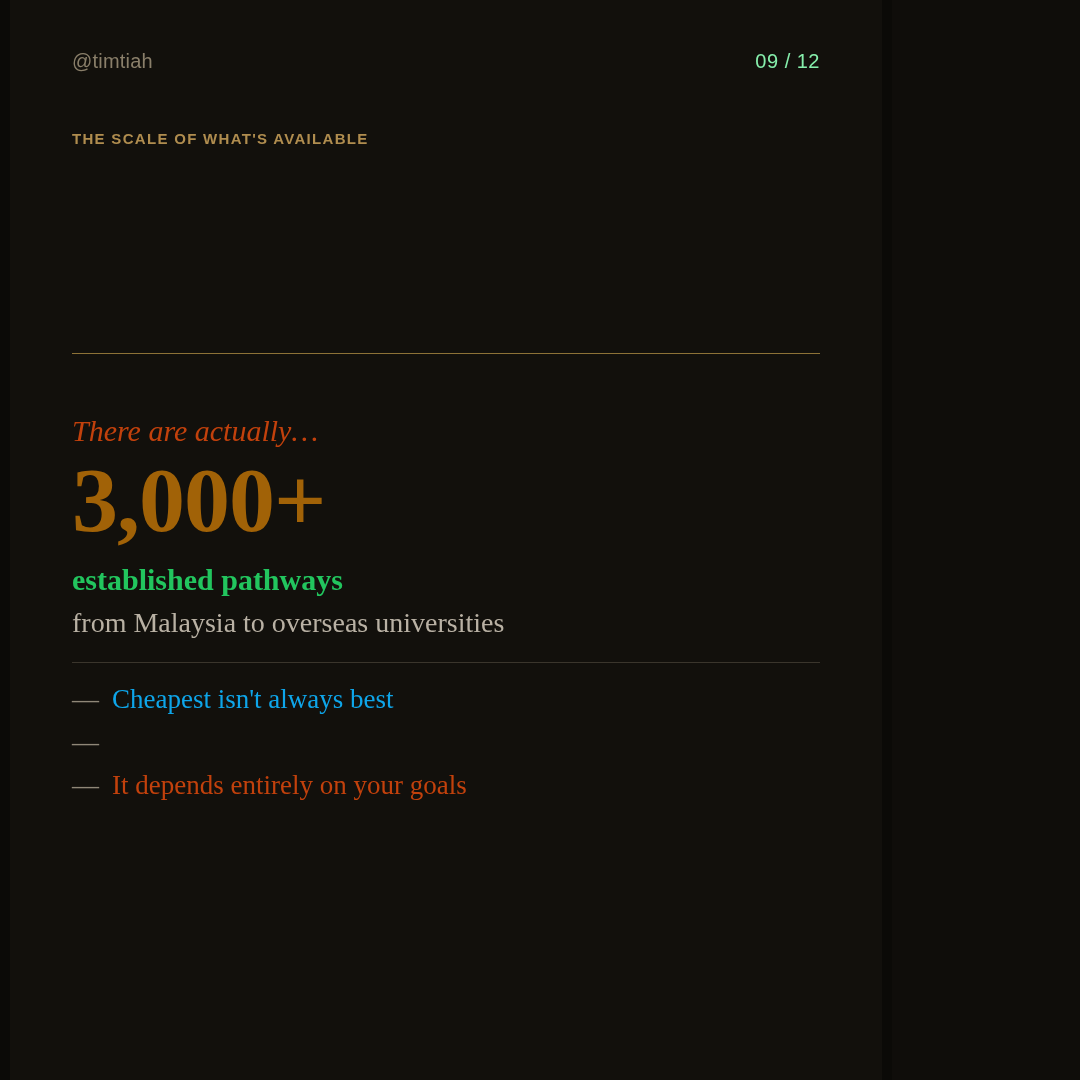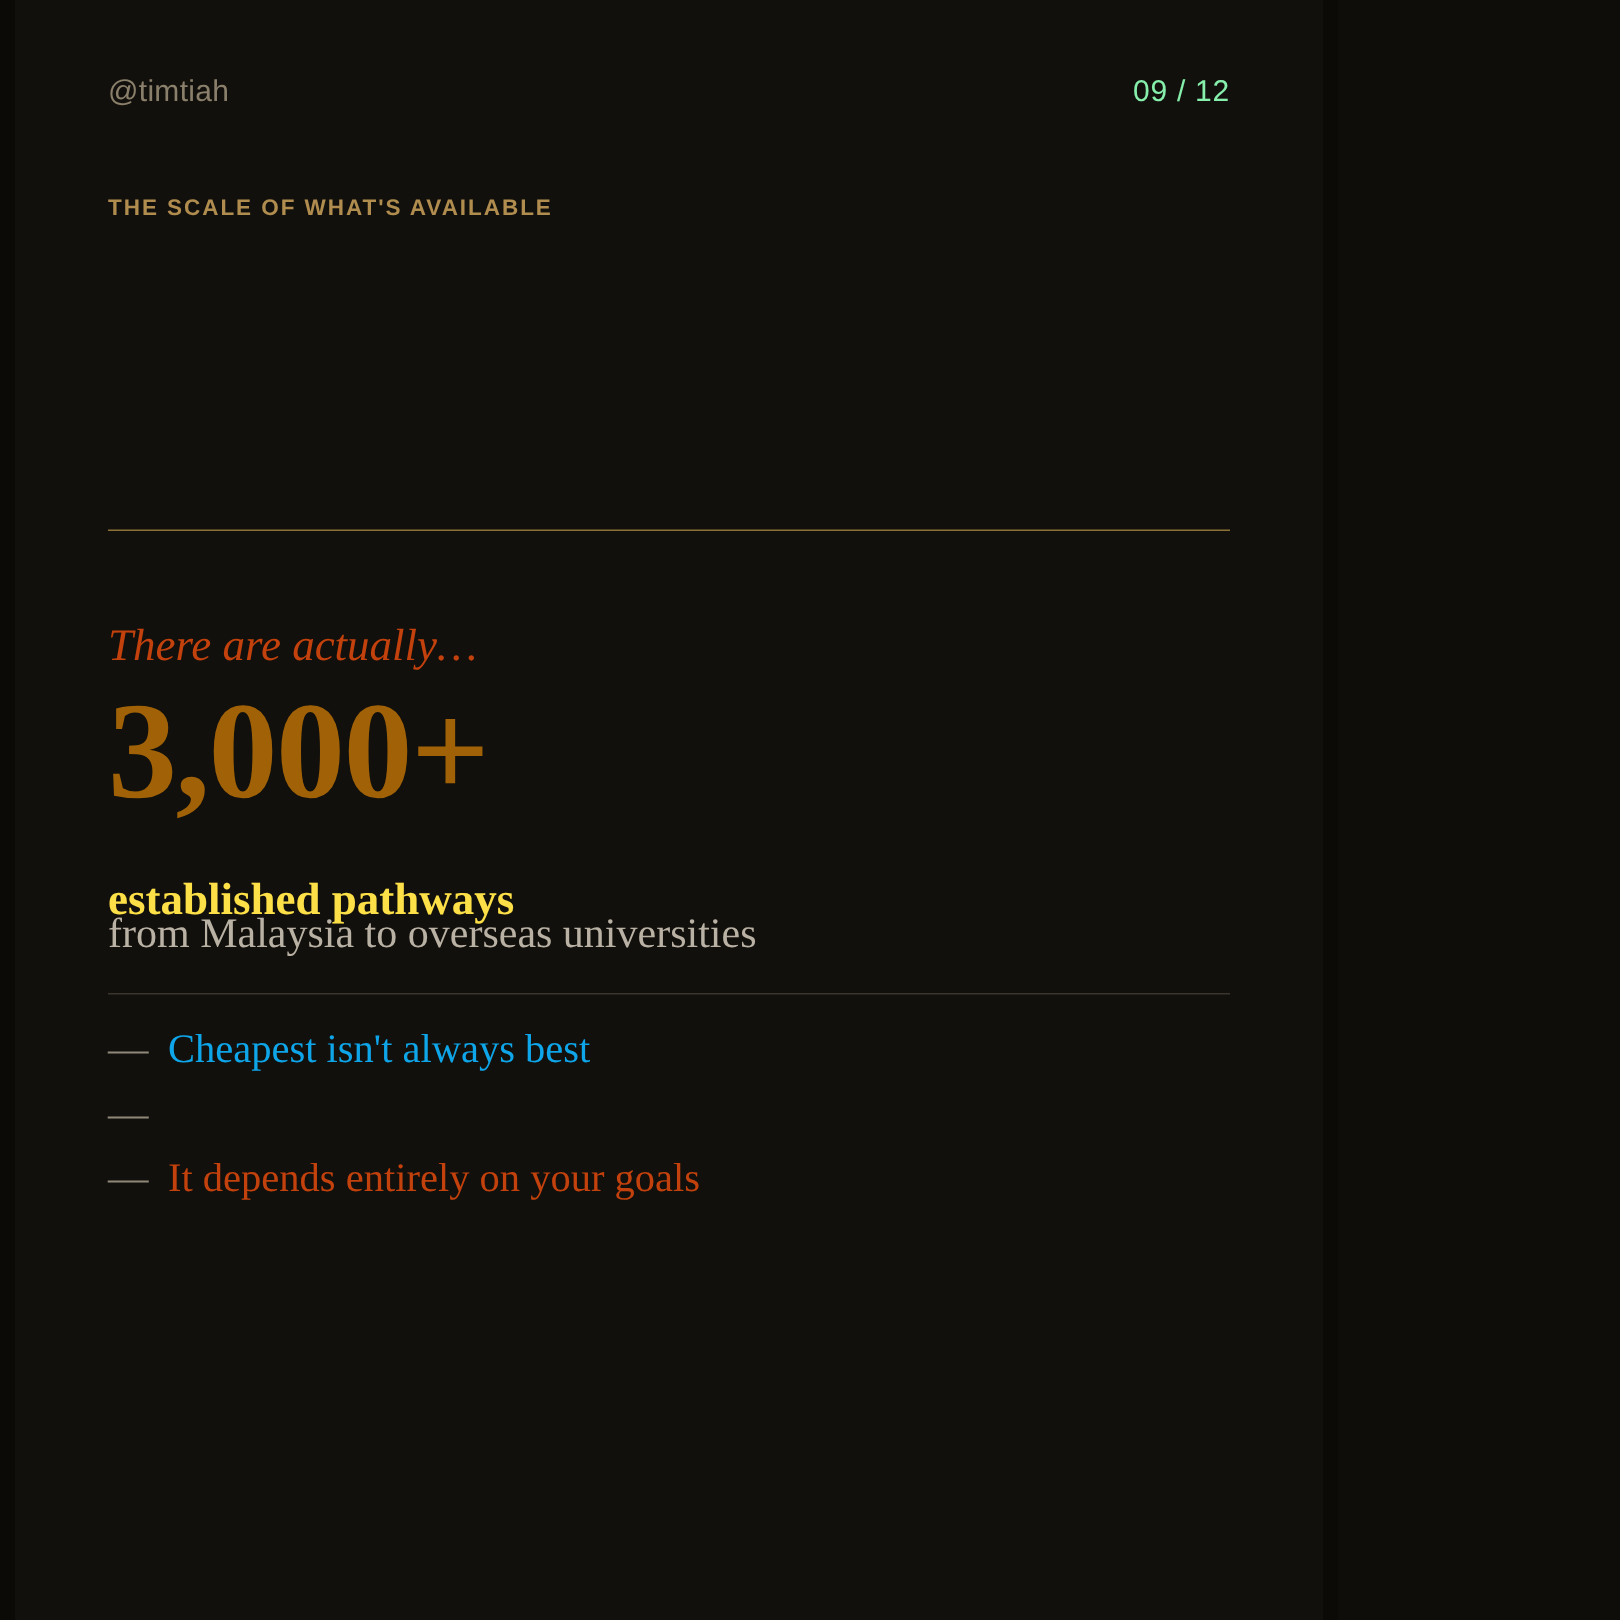--- a/index.html
+++ b/index.html
@@ -113,22 +113,21 @@
     color: #a16207;
     letter-spacing: -1px;
     line-height: 1.05;
   }
   .bignum-label {
     position: absolute;
     top: 563px;
     left: 0;
     font-size: 30px;
     font-weight: bold;
-    color: #fde047;
-    margin-top: 20px;
+    color: #22c55e;
   }
   .bignum-sub {
     position: absolute;
     top: 607px;
     left: 0;
     font-size: 28px;
     color: #b9b1a4;
   }
   .rule-faint {
     position: absolute;

